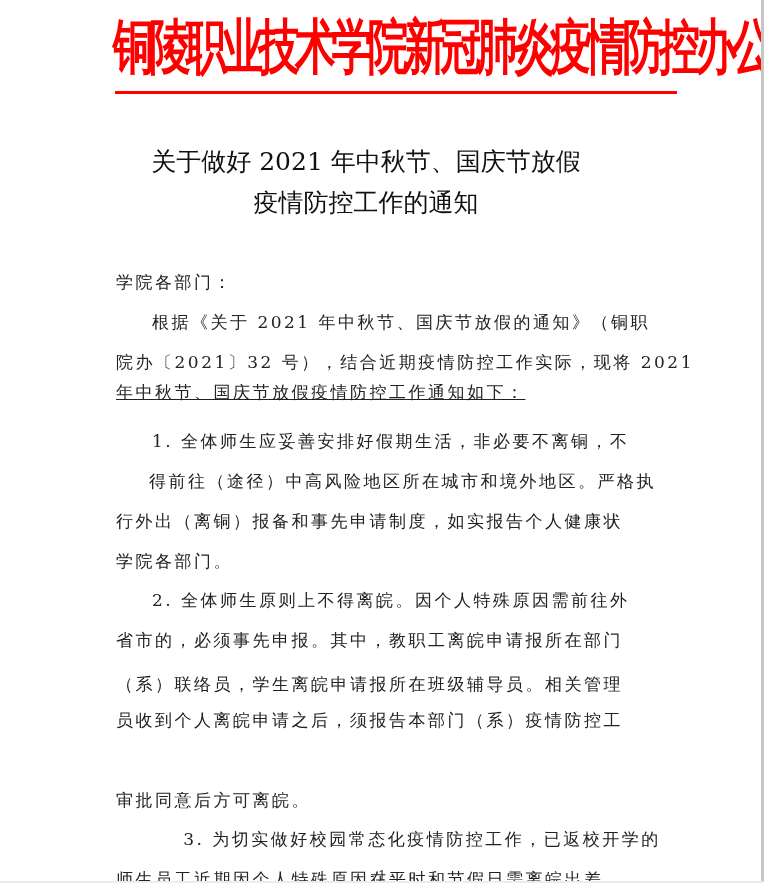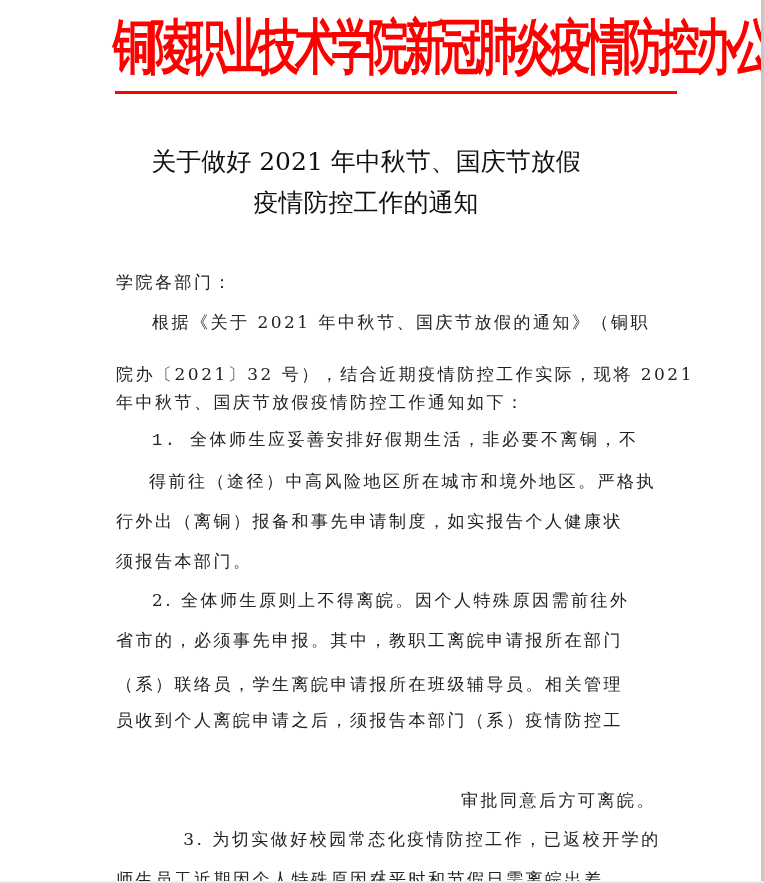--- a/index.html
+++ b/index.html
@@ -105,33 +105,33 @@
 
   <div class="letterhead">铜陵职业技术学院新冠肺炎疫情防控办公室</div>
   <div class="red-rule"></div>
 
   <div class="title l1">关于做好 2021 年中秋节、国庆节放假</div>
   <div class="title l2">疫情防控工作的通知</div>
 
   <div class="body-text" style="top:262px;">学院各部门：</div>
 
   <div class="body-text indent" style="top:302px;">根据《关于 2021 年中秋节、国庆节放假的通知》（铜职</div>
-  <div class="body-text" style="top:354px;">院办〔2021〕32 号），结合近期疫情防控工作实际，现将 2021</div>
-  <div class="body-text" style="top:382px;">年中秋节、国庆节放假疫情防控工作通知如下：</div>
+  <div class="body-text" style="top:342px;">院办〔2021〕32 号），结合近期疫情防控工作实际，现将 2021</div>
+  <div class="body-text" style="top:372px;text-decoration:underline;">年中秋节、国庆节放假疫情防控工作通知如下：</div>
 
-  <div class="body-text indent" style="top:421px;font-family:Liberation Mono, monospace;">1. 全体师生应妥善安排好假期生活，非必要不离铜，不</div>
+  <div class="body-text indent" style="top:421px;">1. 全体师生应妥善安排好假期生活，非必要不离铜，不</div>
   <div class="body-text" style="top:461px;text-align:right;">得前往（途径）中高风险地区所在城市和境外地区。严格执</div>
   <div class="body-text" style="top:501px;">行外出（离铜）报备和事先申请制度，如实报告个人健康状</div>
-  <div class="body-text" style="top:541px;">须报告本部门。</div>
+  <div class="body-text" style="top:541px;">学院各部门。</div>
 
   <div class="body-text indent" style="top:580px;">2. 全体师生原则上不得离皖。因个人特殊原因需前往外</div>
   <div class="body-text" style="top:620px;">省市的，必须事先申报。其中，教职工离皖申请报所在部门</div>
   <div class="body-text" style="top:664px;">（系）联络员，学生离皖申请报所在班级辅导员。相关管理</div>
   <div class="body-text" style="top:700px;">员收到个人离皖申请之后，须报告本部门（系）疫情防控工</div>
-  <div class="body-text" style="top:780px;text-align:right;">审批同意后方可离皖。</div>
+  <div class="body-text" style="top:780px;">审批同意后方可离皖。</div>
 
   <div class="body-text indent" style="top:819px;text-align:center;">3. 为切实做好校园常态化疫情防控工作，已返校开学的</div>
   <div class="body-text" style="top:859px;">师生员工近期因个人特殊原因在平时和节假日需离皖出差、</div>
 
   <div class="page-number">- 1 -</div>
 </div>
 
 <div class="right-edge"></div>
 <div class="bottom-edge"></div>
 

